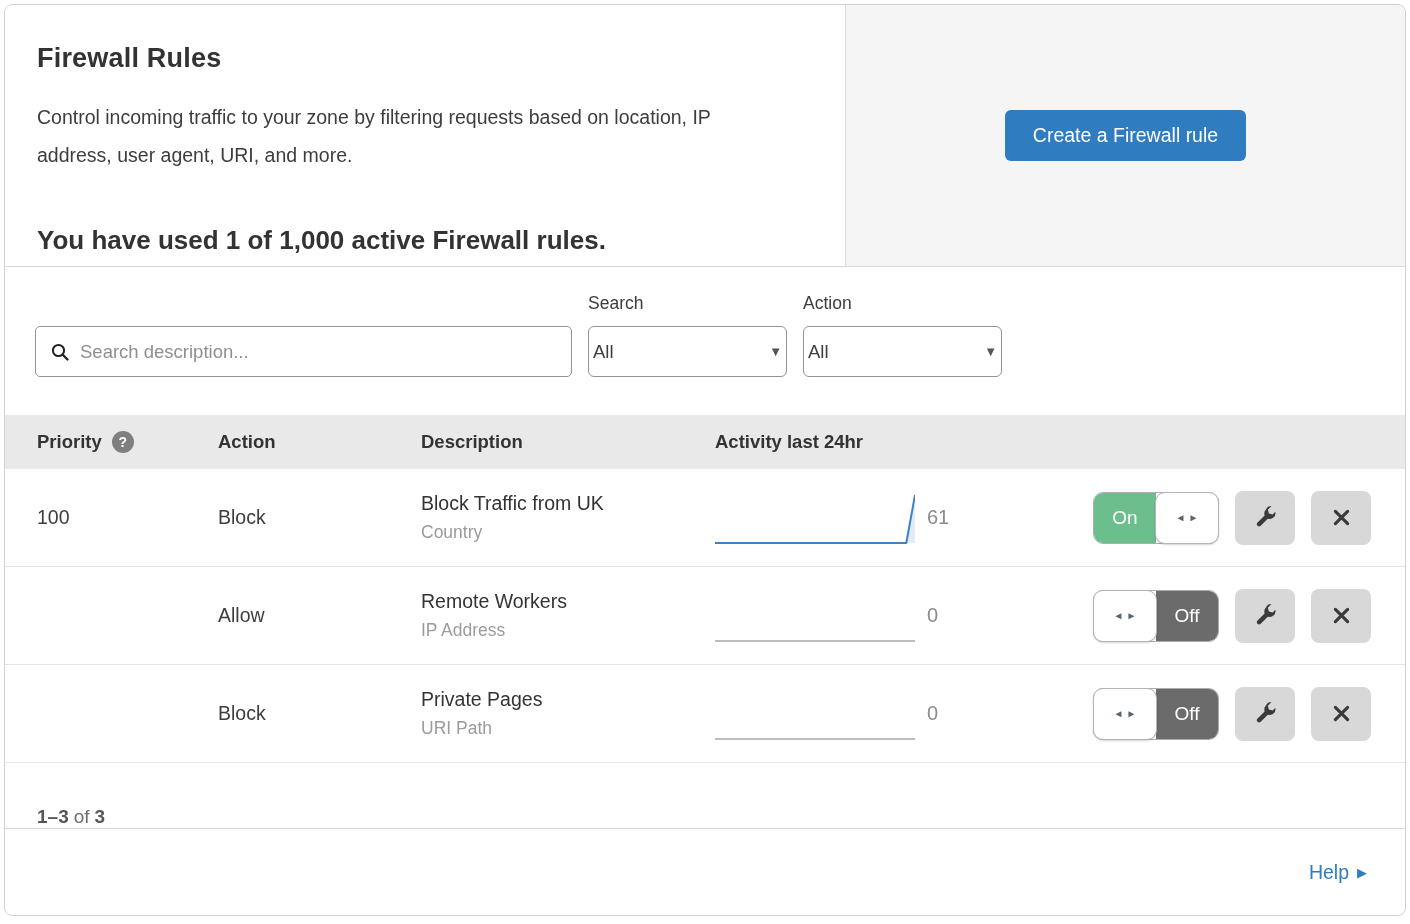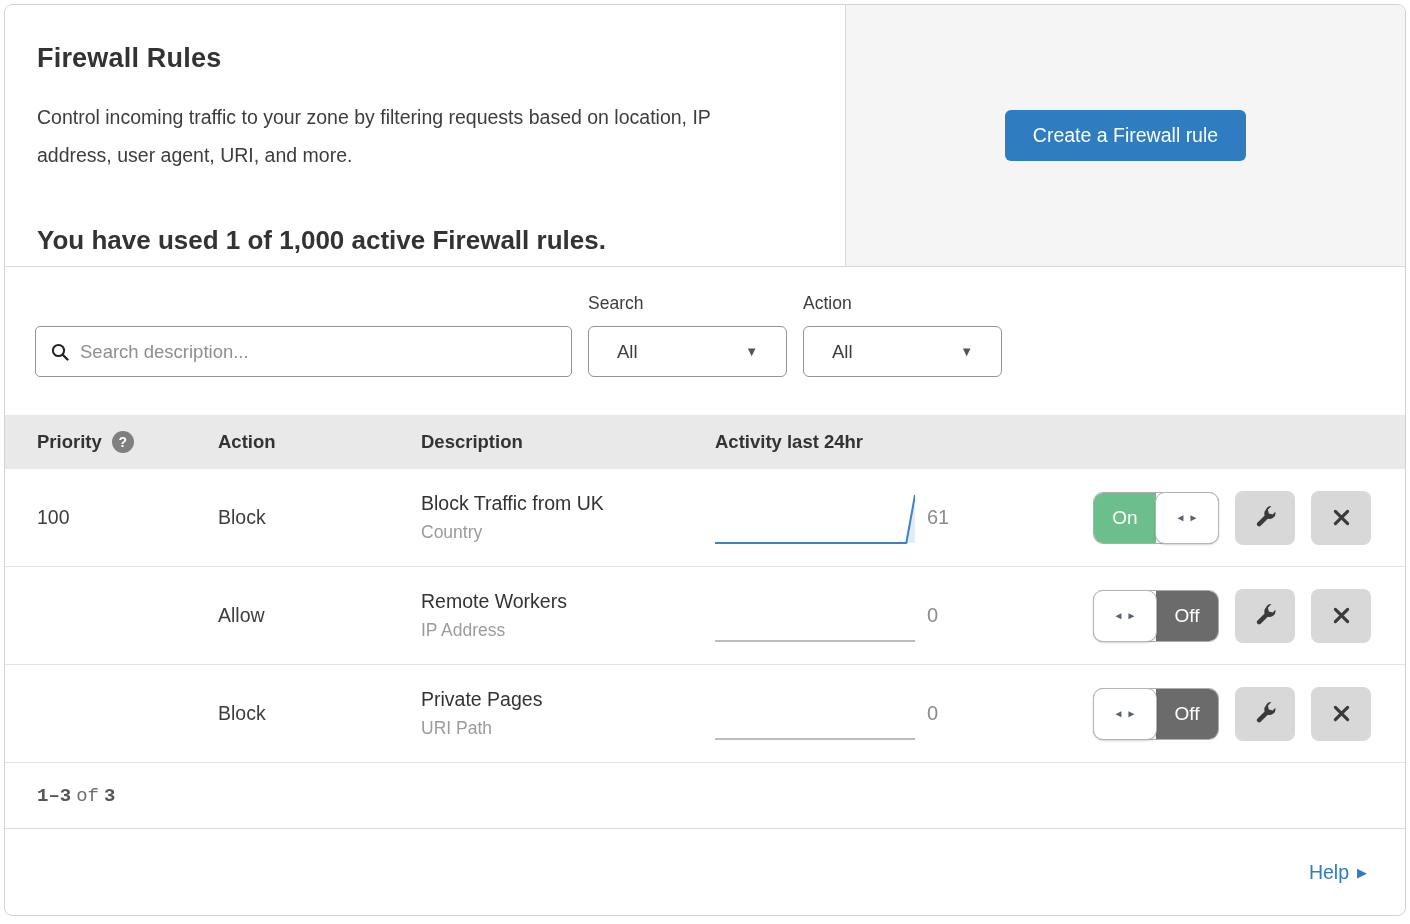--- a/index.html
+++ b/index.html
@@ -32,21 +32,21 @@
     display: flex; align-items: center; padding: 0 14px; background: #fff;
   }
   .search-box input {
     border: none; outline: none; flex: 1; font-size: 18.5px; color: #3d3d3d;
     font-family: inherit; margin-left: 10px; background: transparent;
   }
   .search-box input::placeholder { color: #8f8f8f; }
   .select-box {
     width: 199px; height: 51px; border: 1px solid #949494; border-radius: 6px;
     display: flex; align-items: center; justify-content: space-between;
-    padding: 0 28px; font-size: 18.5px; color: #3d3d3d; background: #fff; cursor: pointer;
+    padding: 0 4px; font-size: 18.5px; color: #3d3d3d; background: #fff; cursor: pointer;
   }
   .select-caret { font-size: 13px; color: #555; }
   .btn-ordering {
     margin-left: auto; height: 48px; padding: 0 22px; background: #d7d7d7;
     border: none; border-radius: 6px; font-size: 19px; color: #3d3d3d;
     display: flex; align-items: center; gap: 12px; cursor: pointer; font-family: inherit;
   }
 
   
   .grid-cols { display: grid; grid-template-columns: 181px 203px 294px 212px 90px 1fr; padding: 0 34px 0 32px; align-items: center; }
@@ -78,21 +78,21 @@
     box-shadow: 0 1px 2px rgba(0,0,0,0.18);
     display: flex; align-items: center; justify-content: center;
     color: #59626e; font-size: 10px; letter-spacing: 3px; z-index: 1; text-indent: 3px;
   }
   .icon-btn {
     width: 60px; height: 54px; background: #d8d8d8; border: none; border-radius: 8px;
     display: flex; align-items: center; justify-content: center; cursor: pointer;
   }
 
   
-  .pagination { height: 66px; display: flex; align-items: center; padding-left: 32px; border-bottom: 1px solid #d9d9d9; font-size: 19px; color: #6e6e6e; font-family: Liberation Mono, monospace; }
+  .pagination { height: 66px; display: flex; align-items: flex-end; padding-left: 32px; border-bottom: 1px solid #d9d9d9; font-size: 19px; color: #6e6e6e; }
   .pagination b { color: #565656; margin: 0 5px; }
   .pagination b:first-child { margin-left: 0; }
   .footer-bar { flex: 1; display: flex; align-items: center; justify-content: flex-end; padding-right: 38px; }
   .help-link { color: #2f7cc0; font-size: 19.5px; text-decoration: none; display: flex; align-items: center; gap: 8px; cursor: pointer; }
   .help-arrow { font-size: 13px; }
 </style>
 </head>
 <body>
 
 <div class="card">

